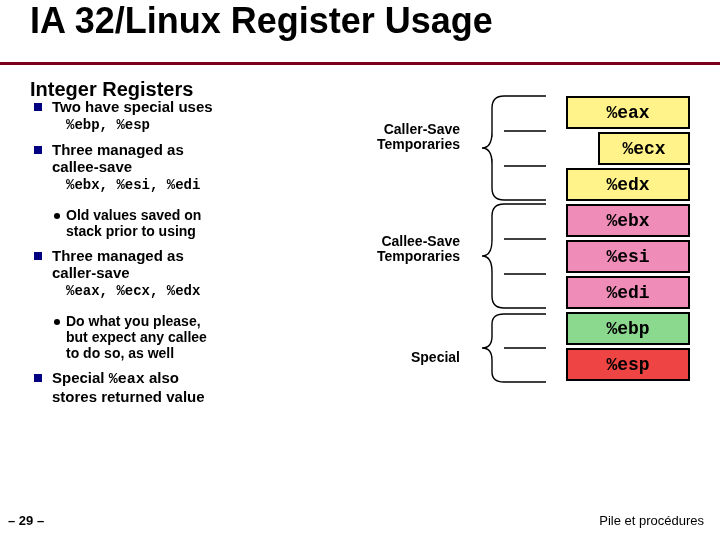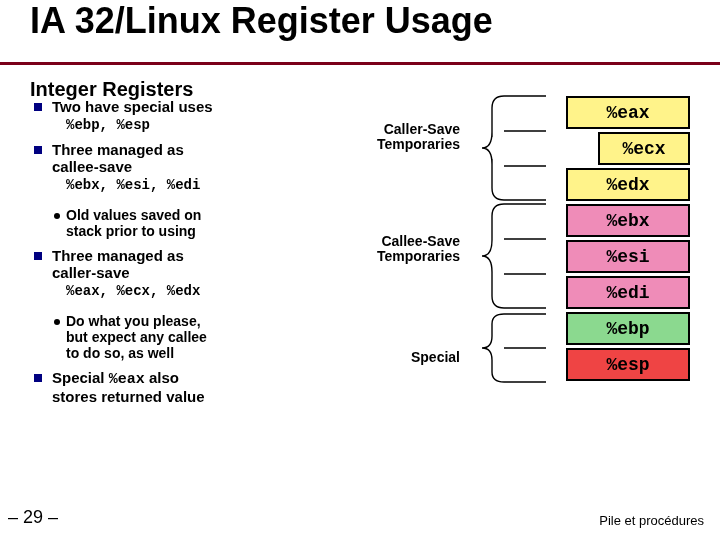--- a/index.html
+++ b/index.html
@@ -85,21 +85,22 @@
   .label.callee { left: -10px; top: 138px; width: 110px; }
   .label.special { left: 20px; top: 254px; width: 80px; }
   .brace {
     position: absolute;
     font-family: "Arial", sans-serif;
     left: 112px;
   }
   .brace svg { display: block; }
   .footer-left {
     position: absolute; left: 8px; bottom: 12px;
-    font-size: 18px;
+    font-size: 13px;
+    font-weight: bold;
   }
   .footer-right {
     position: absolute; right: 16px; bottom: 12px;
     font-size: 13px;
   }
 </style>
 </head>
 <body>
 
 <div class="title">IA 32/Linux Register Usage</div>

